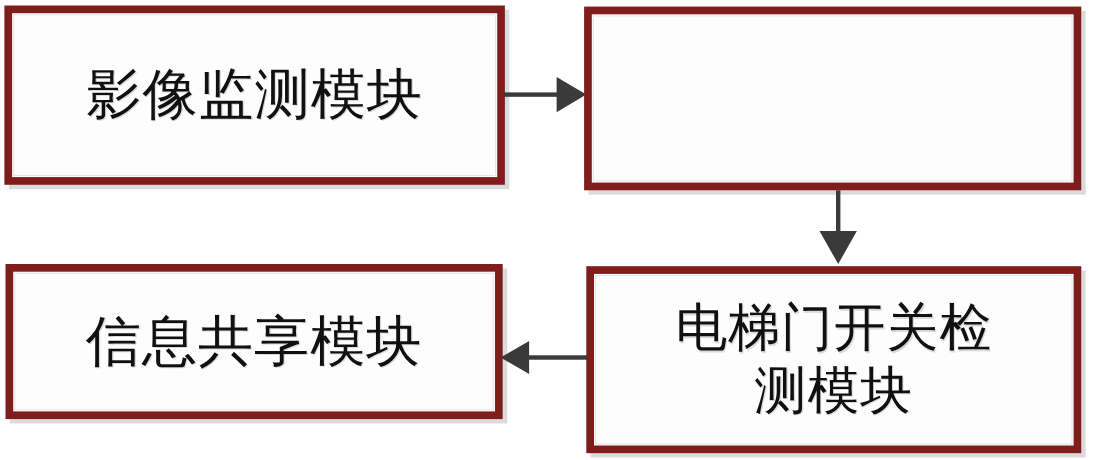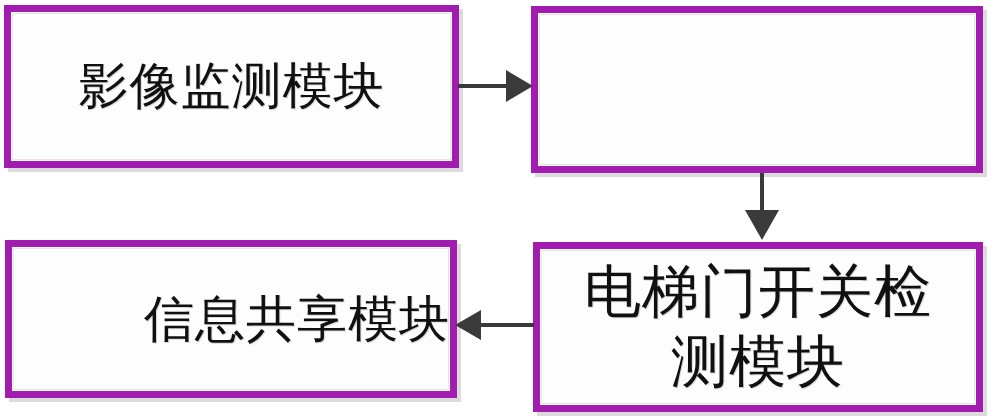--- a/index.html
+++ b/index.html
@@ -14,21 +14,21 @@
     background: #ffffff;
     font-family: "DejaVu Serif", "Liberation Serif", serif;
     overflow: hidden;
   }
 
   
   .node {
     position: absolute;
     box-sizing: border-box;
     background: #fdfdfd;
-    border: 7px solid #a21caf;
+    border: 7px solid #7f1d1d;
     box-shadow: 4px 4px 0 0 rgba(190,190,190,0.55);
     display: flex;
     align-items: center;
     justify-content: center;
     text-align: center;
   }
   .node .inner-rule {
     position: absolute;
     top: 1px; left: 1px; right: 1px; bottom: 1px;
     border: 1px solid #e6e6e6;
@@ -38,27 +38,27 @@
     position: relative;
     color: #101010;
     font-size: 50px;
     line-height: 1.06;
     letter-spacing: 1px;
     white-space: pre-line;
     font-weight: 400;
     text-shadow: 1px 1px 0 rgba(175,175,175,0.45);
   }
   .node-label.two-line {
-    font-size: 57px;
+    font-size: 47px;
     line-height: 1.22;
   }
 
   #node-image   { left: 4px;   top: 5px;   width: 455px; height: 163px; }
   #node-position{ left: 531px; top: 6px;   width: 452px; height: 167px; }
-  #node-info    { left: 5px;   top: 240px; width: 452px; height: 158px; justify-content: flex-end; }
+  #node-info    { left: 5px;   top: 240px; width: 452px; height: 141px; }
   #node-door    { left: 533px; top: 242px; width: 450px; height: 170px; }
 
   
   .conn { position: absolute; }
 
   
   #conn-h-top-line {
     left: 458px; top: 84px; width: 62px; height: 4px;
     background: #3a3a3a;
   }

